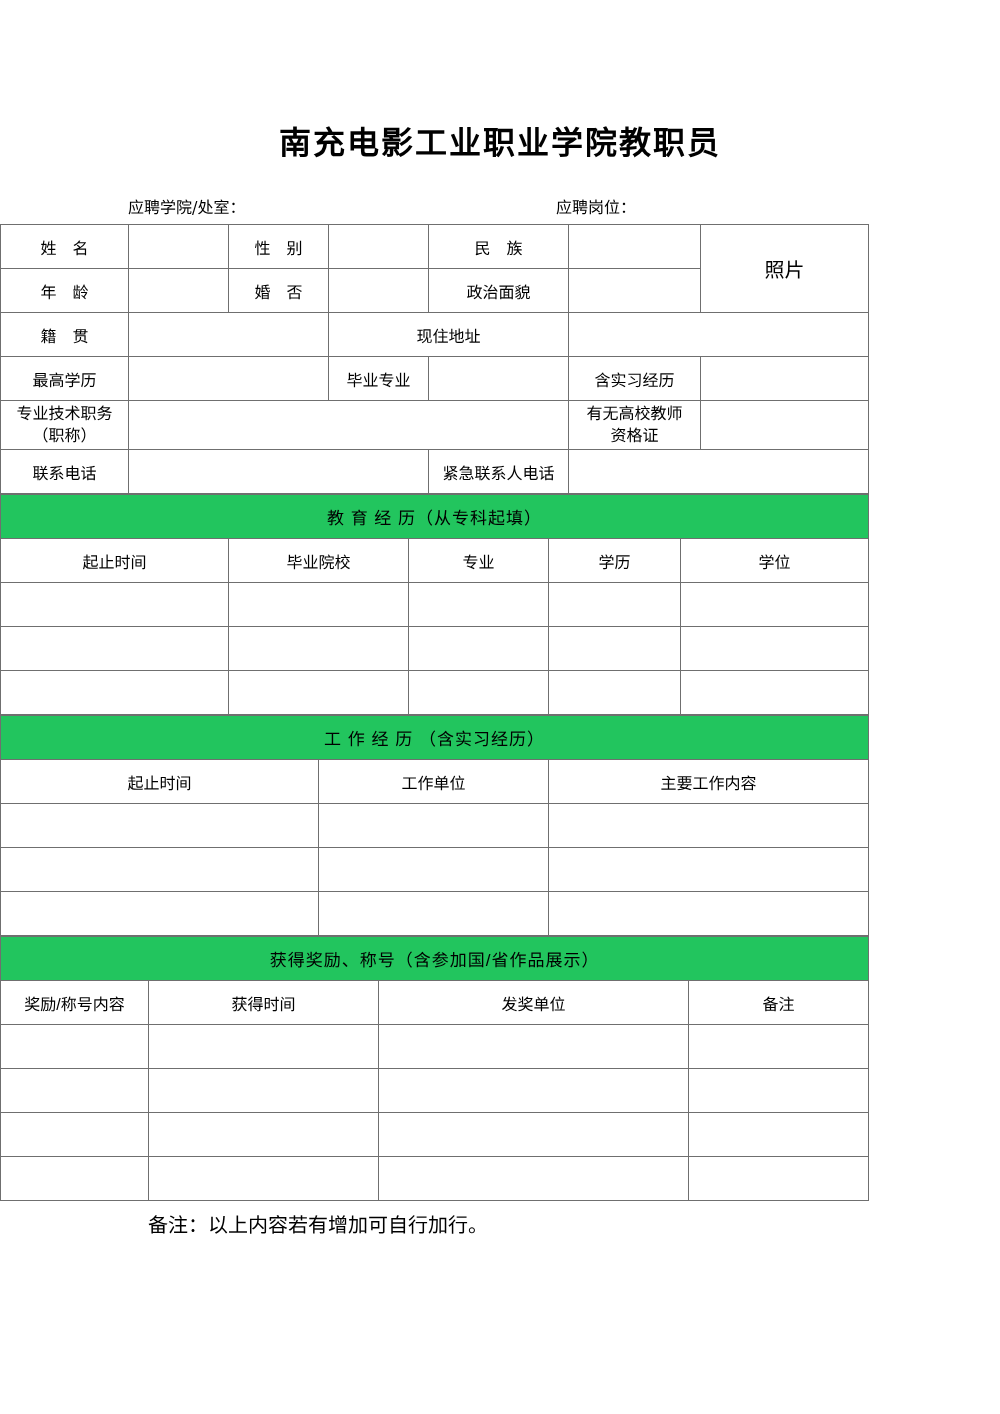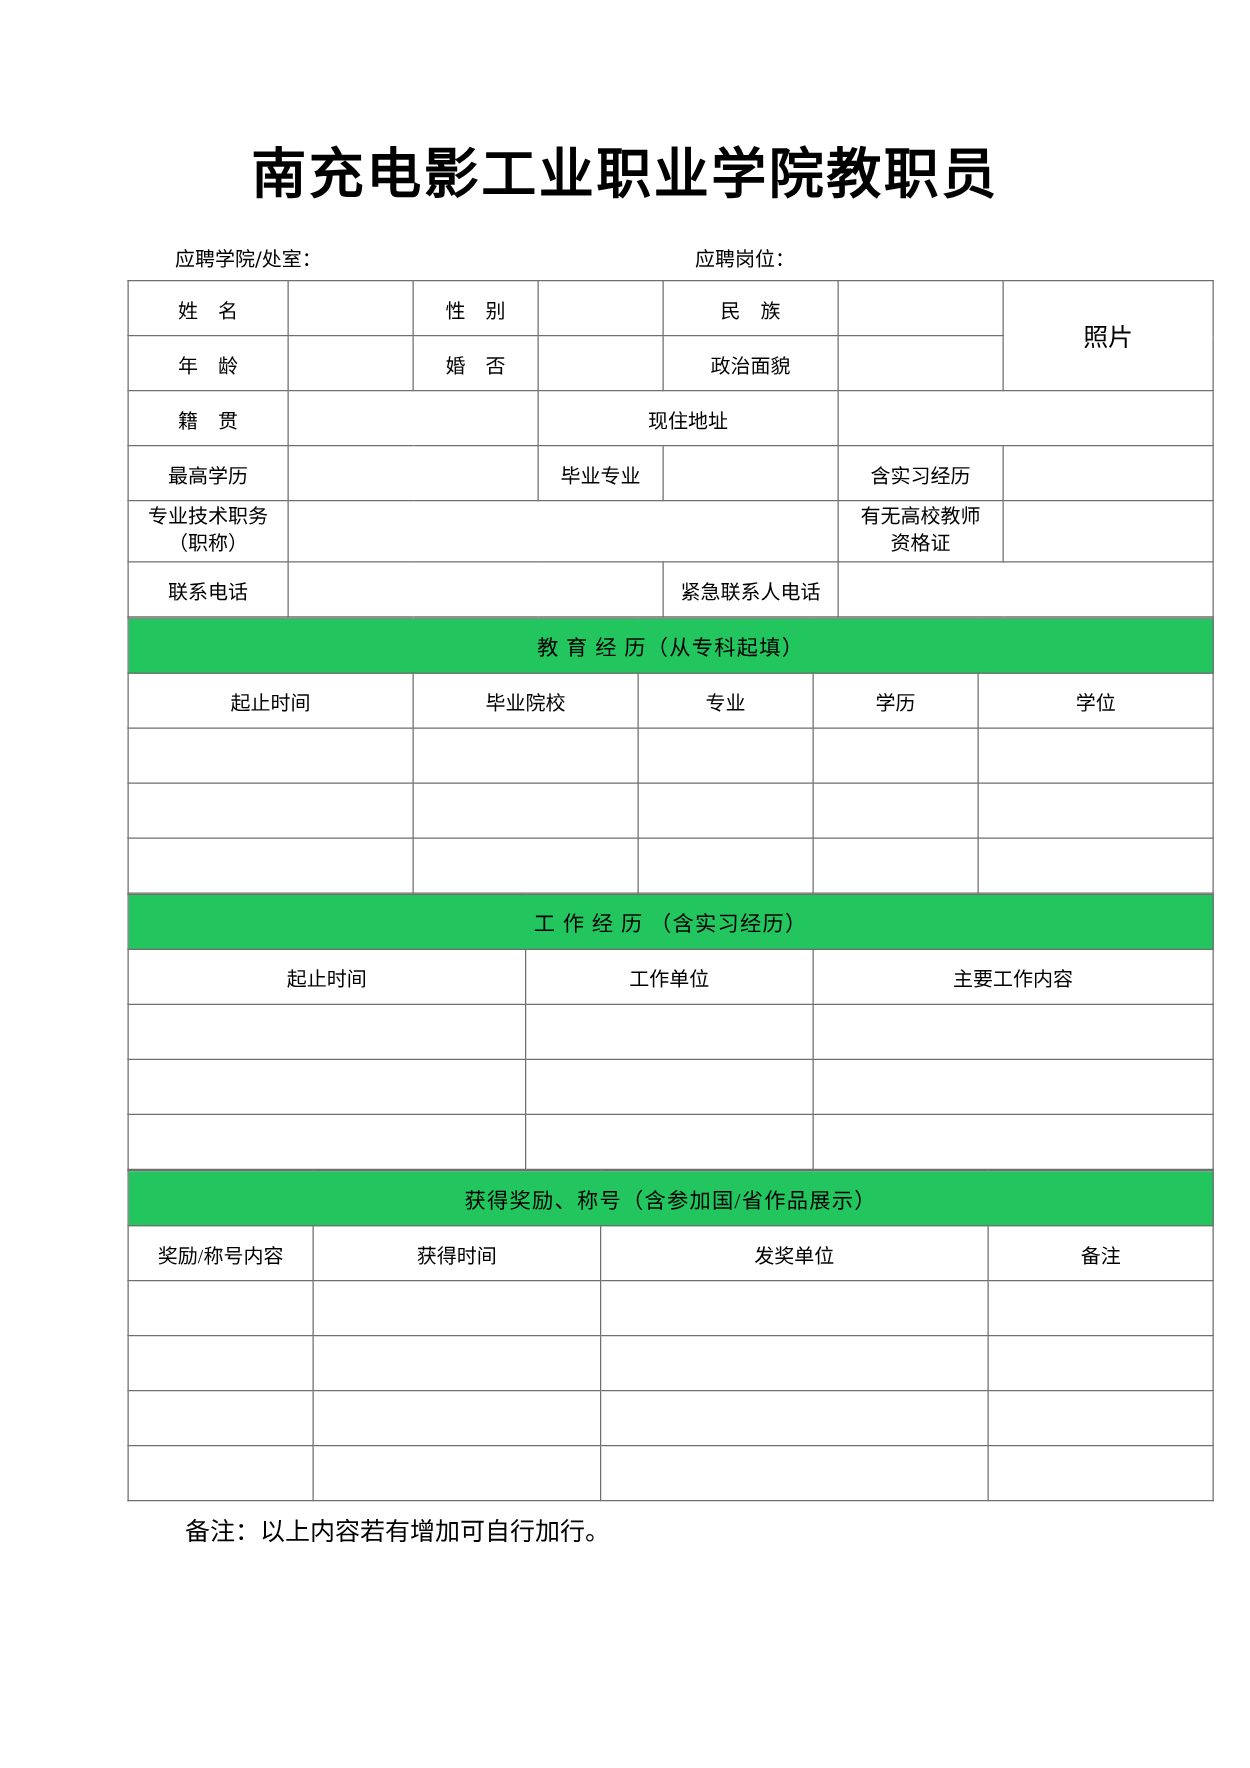--- a/index.html
+++ b/index.html
@@ -20,51 +20,50 @@
     height: 1414px;
     box-sizing: border-box;
     padding: 0;
     position: relative;
   }
   .title-block {
     text-align: center;
     padding-top: 118px;
   }
   .title-line {
-    font-family: Liberation Mono, monospace;
-    font-size: 44px;
+    font-family: Liberation Sans, sans-serif;
+    font-size: 32px;
     font-weight: bold;
     letter-spacing: 2px;
     line-height: 50px;
   }
   .meta-row {
     margin: 26px 0 8px 0;
     padding-left: 128px;
     padding-right: 30px;
     font-family: "DejaVu Serif", "Liberation Serif", serif;
     font-size: 16px;
     position: relative;
     height: 22px;
   }
   .meta-left {
     position: absolute;
-    left: 140px;
+    left: 128px;
     top: 0;
   }
   .meta-right {
     position: absolute;
     left: 556px;
     top: 0;
   }
   table.form {
     border-collapse: collapse;
-    margin-left: 102px;
     width: 868px;
     table-layout: fixed;
-    font-family: Liberation Serif, serif;
+    font-family: Liberation Sans, sans-serif;
     font-size: 16px;
   }
   table.form td {
     border: 1px solid #6f6f6f;
     height: 44px;
     text-align: center;
     vertical-align: middle;
     padding: 2px 4px;
     box-sizing: border-box;
   }

